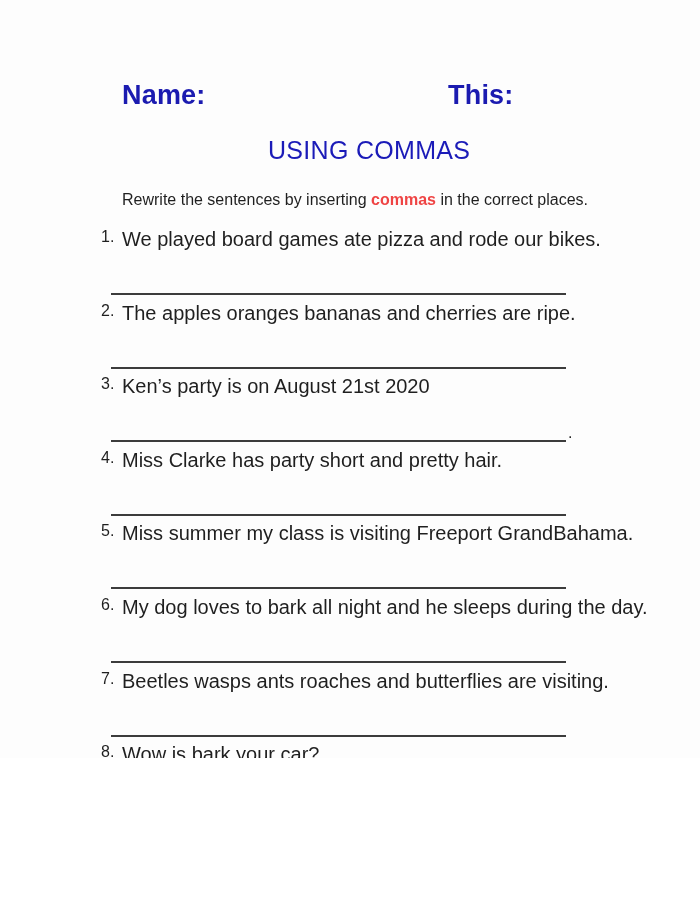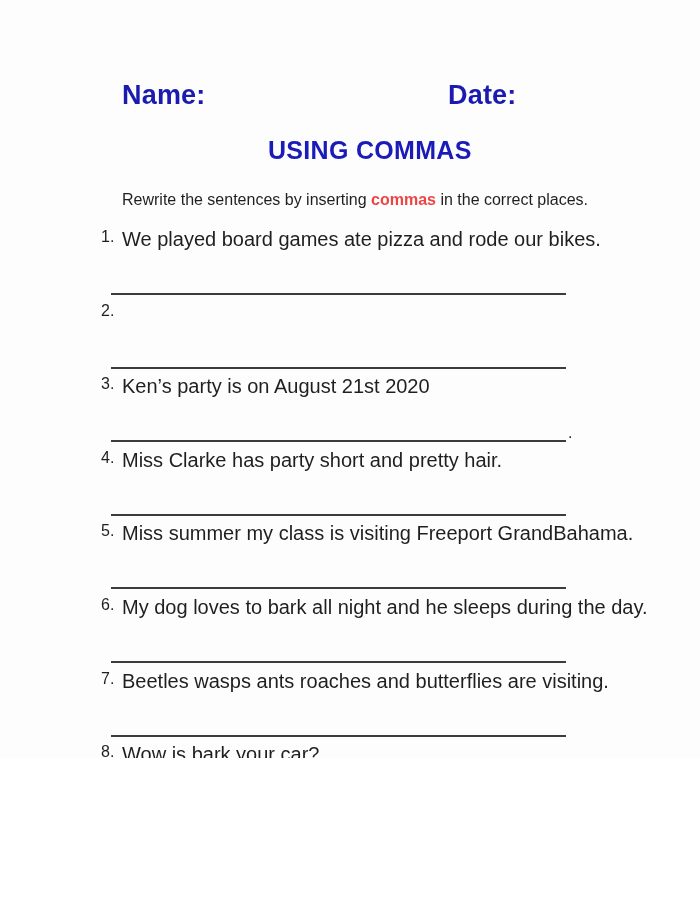--- a/index.html
+++ b/index.html
@@ -21,21 +21,21 @@
     letter-spacing: 0.2px;
   }
   .name-label { left: 122px; }
   .date-label { left: 448px; }
   .title {
     position: absolute;
     left: 268px;
     top: 136px;
     margin: 0;
     font-size: 25px;
-    font-weight: bold;
+    font-weight: normal;
     color: #1b1bb8;
     letter-spacing: 0.3px;
     white-space: nowrap;
   }
   .instruction {
     position: absolute;
     left: 122px;
     top: 191px;
     margin: 0;
     font-size: 16px;
@@ -89,34 +89,35 @@
     margin-left: 2px;
     font-size: 16px;
     color: #1f1f1f;
   }
 </style>
 </head>
 <body>
 
 <div class="page">
   <div class="name-label">Name:</div>
-  <div class="date-label">Date:</div>
+  <div class="date-label">This:</div>
   <h1 class="title">USING COMMAS</h1>
   <p class="instruction"><span>Rewrite the sentences by inserting </span><span class="hl">commas</span><span> in the correct places.</span></p>
   <div class="items" id="items">
   <div class="item">
     <span class="num">1.</span>
     <span class="sentence">We played board games ate pizza and rode our bikes.</span>
     <div class="blank-row">
       <span class="blank"></span><span class="after"></span>
     </div>
   </div>
 
   <div class="item">
     <span class="num">2.</span>
+    <span class="sentence">The apples oranges bananas and cherries are ripe.</span>
     <div class="blank-row">
       <span class="blank"></span><span class="after"></span>
     </div>
   </div>
 
   <div class="item">
     <span class="num">3.</span>
     <span class="sentence">Ken’s party is on August 21st 2020</span>
     <div class="blank-row">
       <span class="blank"></span><span class="after">.</span>

